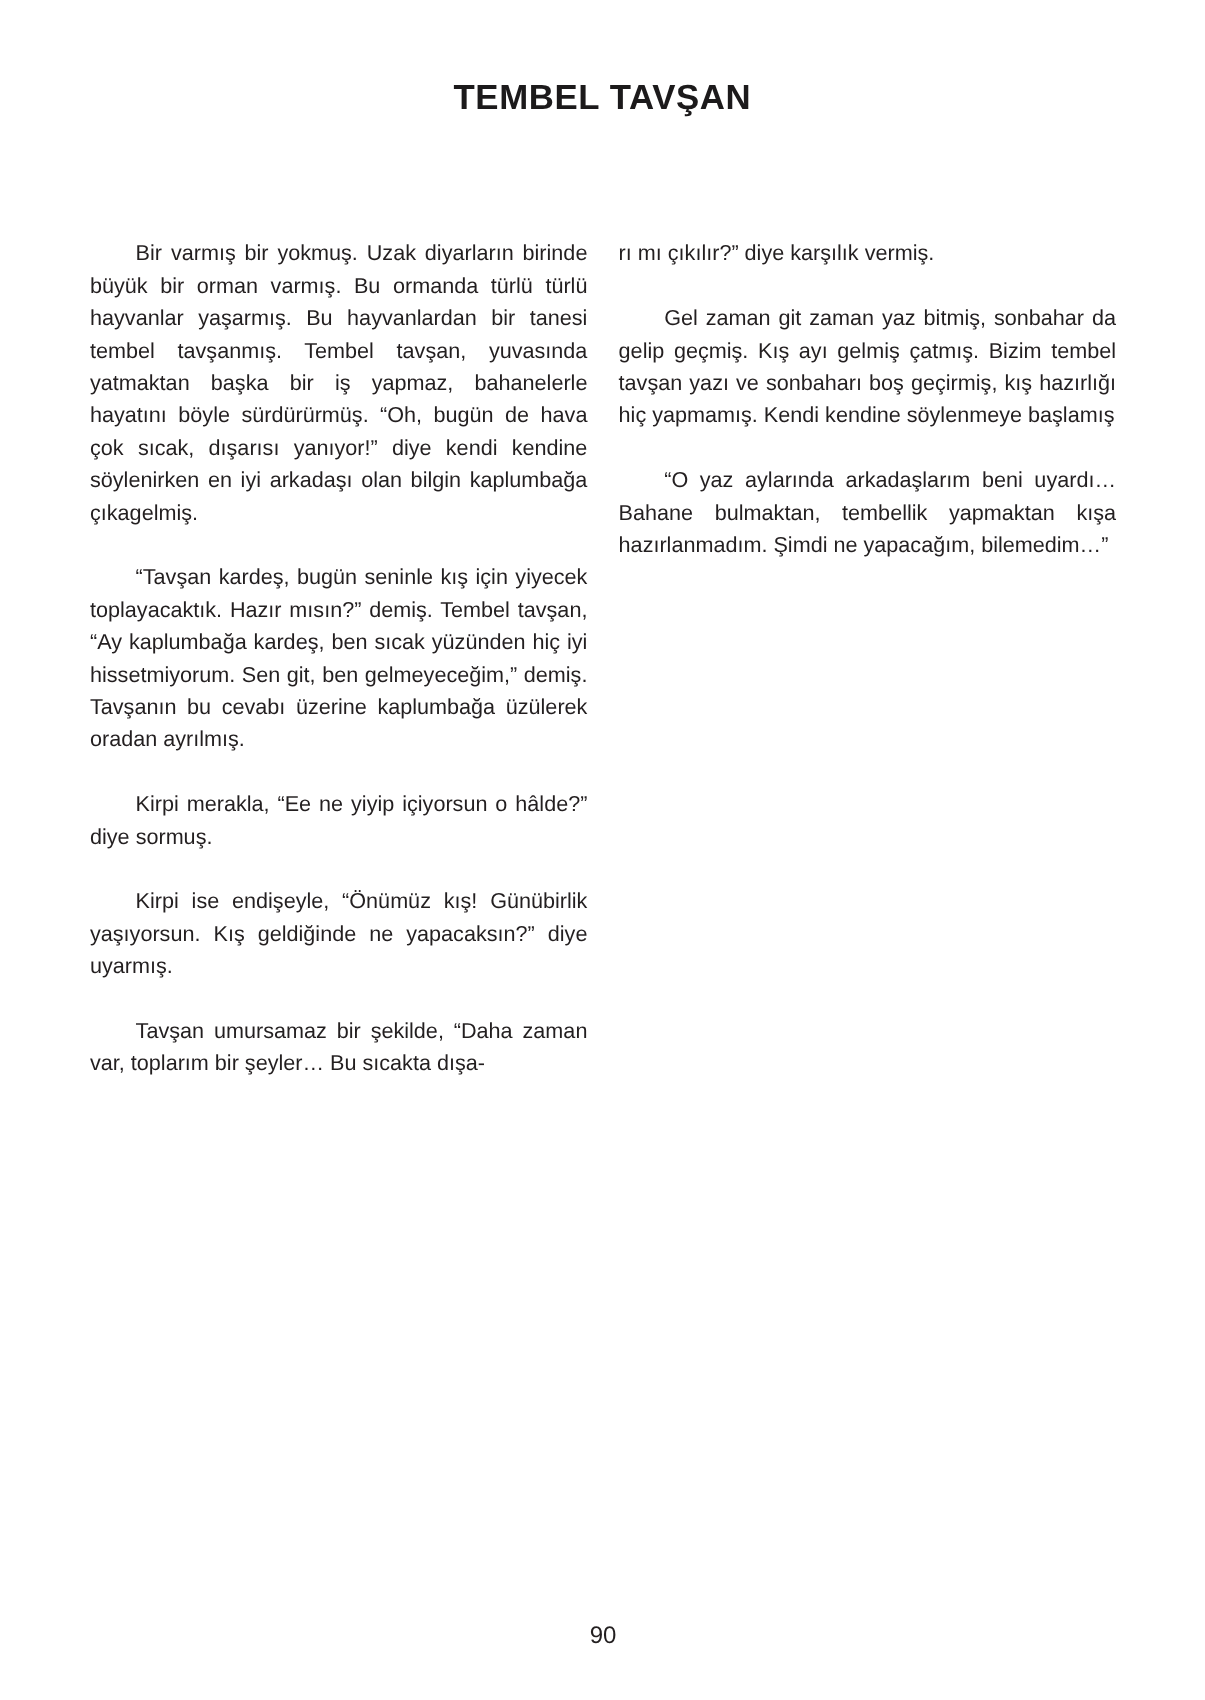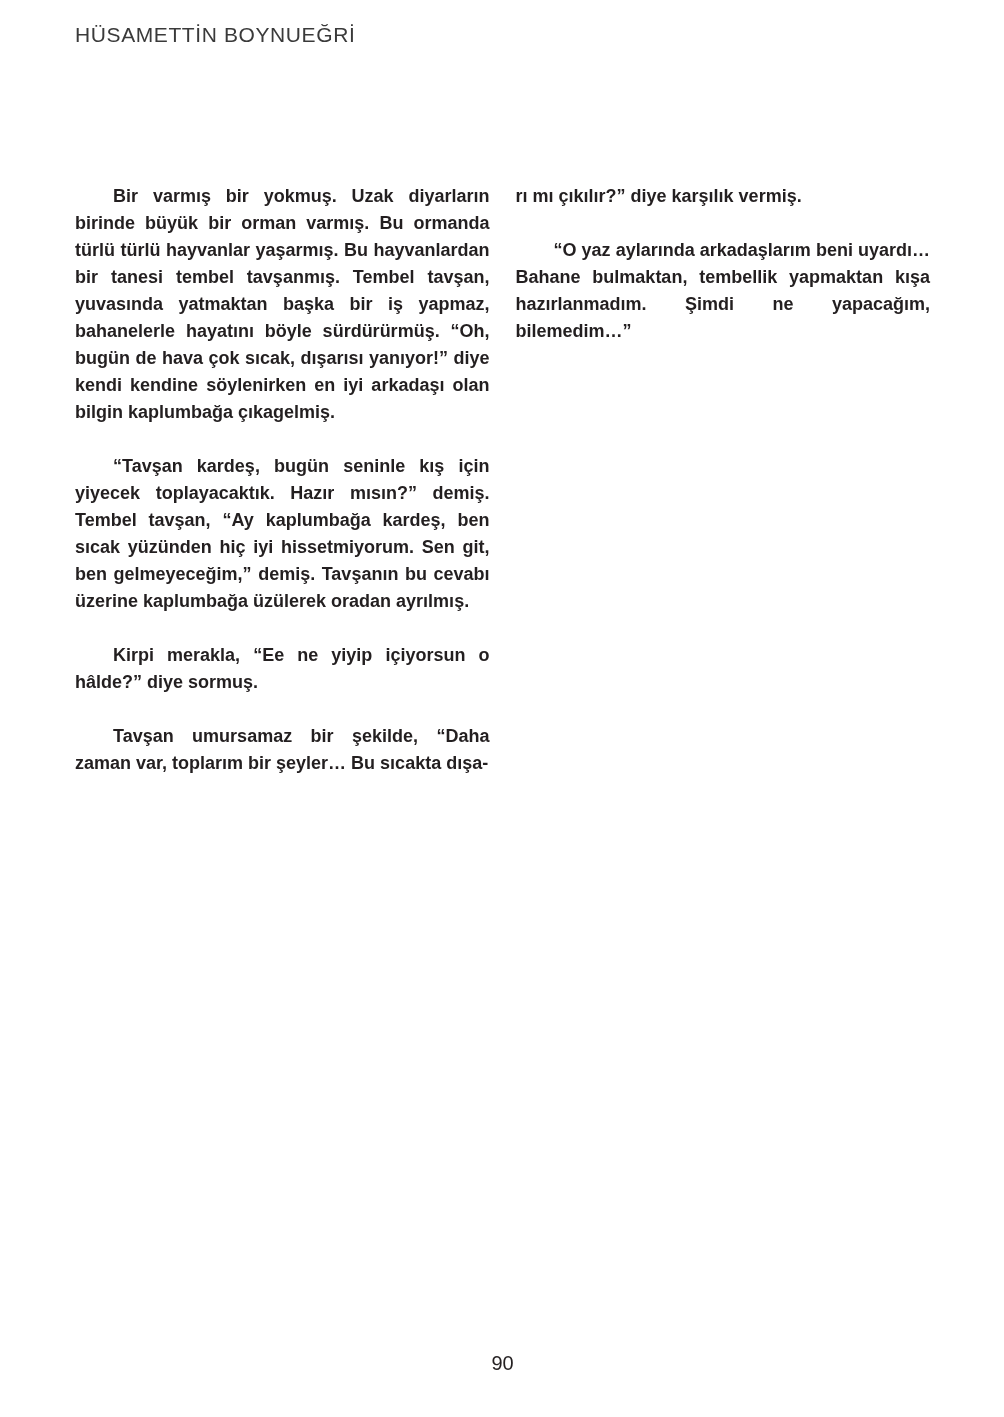--- a/index.html
+++ b/index.html
@@ -37,53 +37,54 @@
   .columns {
     position: absolute;
     left: 75px;
     top: 180px;
     width: 855px;
     display: grid;
     grid-template-columns: 1fr 1fr;
     column-gap: 26px;
   }
   .para {
-    margin: 3px 0 27px 0;
+    margin: 18px 0 27px 0;
     font-size: 18px;
     line-height: 27px;
     text-align: justify;
     text-indent: 38px;
     color: #231f20;
-    font-weight: bold;
   }
   .para.no-indent {
     text-indent: 0;
   }
   .page-number {
     position: absolute;
     left: 75px;
     top: 1350px;
     width: 855px;
     text-align: center;
     font-size: 20px;
     line-height: 27px;
     color: #231f20;
   }
 </style>
 </head>
 <body>
 
 <div class="page">
-  <div class="author">HÜSAMETTİN BOYNUEĞRİ</div>
+  <h1 class="title">TEMBEL TAVŞAN</h1>
   <div class="columns">
     <div class="col">
         <p class="para">Bir varmış bir yokmuş. Uzak diyarların birinde büyük bir orman varmış. Bu ormanda türlü türlü hayvanlar yaşarmış. Bu hayvanlardan bir tanesi tembel tavşanmış. Tembel tavşan, yuvasında yatmaktan başka bir iş yapmaz, bahanelerle hayatını böyle sürdürürmüş. “Oh, bugün de hava çok sıcak, dışarısı yanıyor!” diye kendi kendine söylenirken en iyi arkadaşı olan bilgin kaplumbağa çıkagelmiş.</p>
         <p class="para">“Tavşan kardeş, bugün seninle kış için yiyecek toplayacaktık. Hazır mısın?” demiş. Tembel tavşan, “Ay kaplumbağa kardeş, ben sıcak yüzünden hiç iyi hissetmiyorum. Sen git, ben gelmeyeceğim,” demiş. Tavşanın bu cevabı üzerine kaplumbağa üzülerek oradan ayrılmış.</p>
         <p class="para">Kirpi merakla, “Ee ne yiyip içiyorsun o hâlde?” diye sormuş.</p>
+        <p class="para">Kirpi ise endişeyle, “Önümüz kış! Günübirlik yaşıyorsun. Kış geldiğinde ne yapacaksın?” diye uyarmış.</p>
         <p class="para">Tavşan umursamaz bir şekilde, “Daha zaman var, toplarım bir şeyler… Bu sıcakta dışa-</p>
       </div>
     <div class="col">
         <p class="para no-indent">rı mı çıkılır?” diye karşılık vermiş.</p>
+        <p class="para">Gel zaman git zaman yaz bitmiş, sonbahar da gelip geçmiş. Kış ayı gelmiş çatmış. Bizim tembel tavşan yazı ve sonbaharı boş geçirmiş, kış hazırlığı hiç yapmamış. Kendi kendine söylenmeye başlamış</p>
         <p class="para">“O yaz aylarında arkadaşlarım beni uyardı… Bahane bulmaktan, tembellik yapmaktan kışa hazırlanmadım. Şimdi ne yapacağım, bilemedim…”</p>
       </div>
   </div>
   <div class="page-number">90</div>
 </div>
 
 </body></html>

